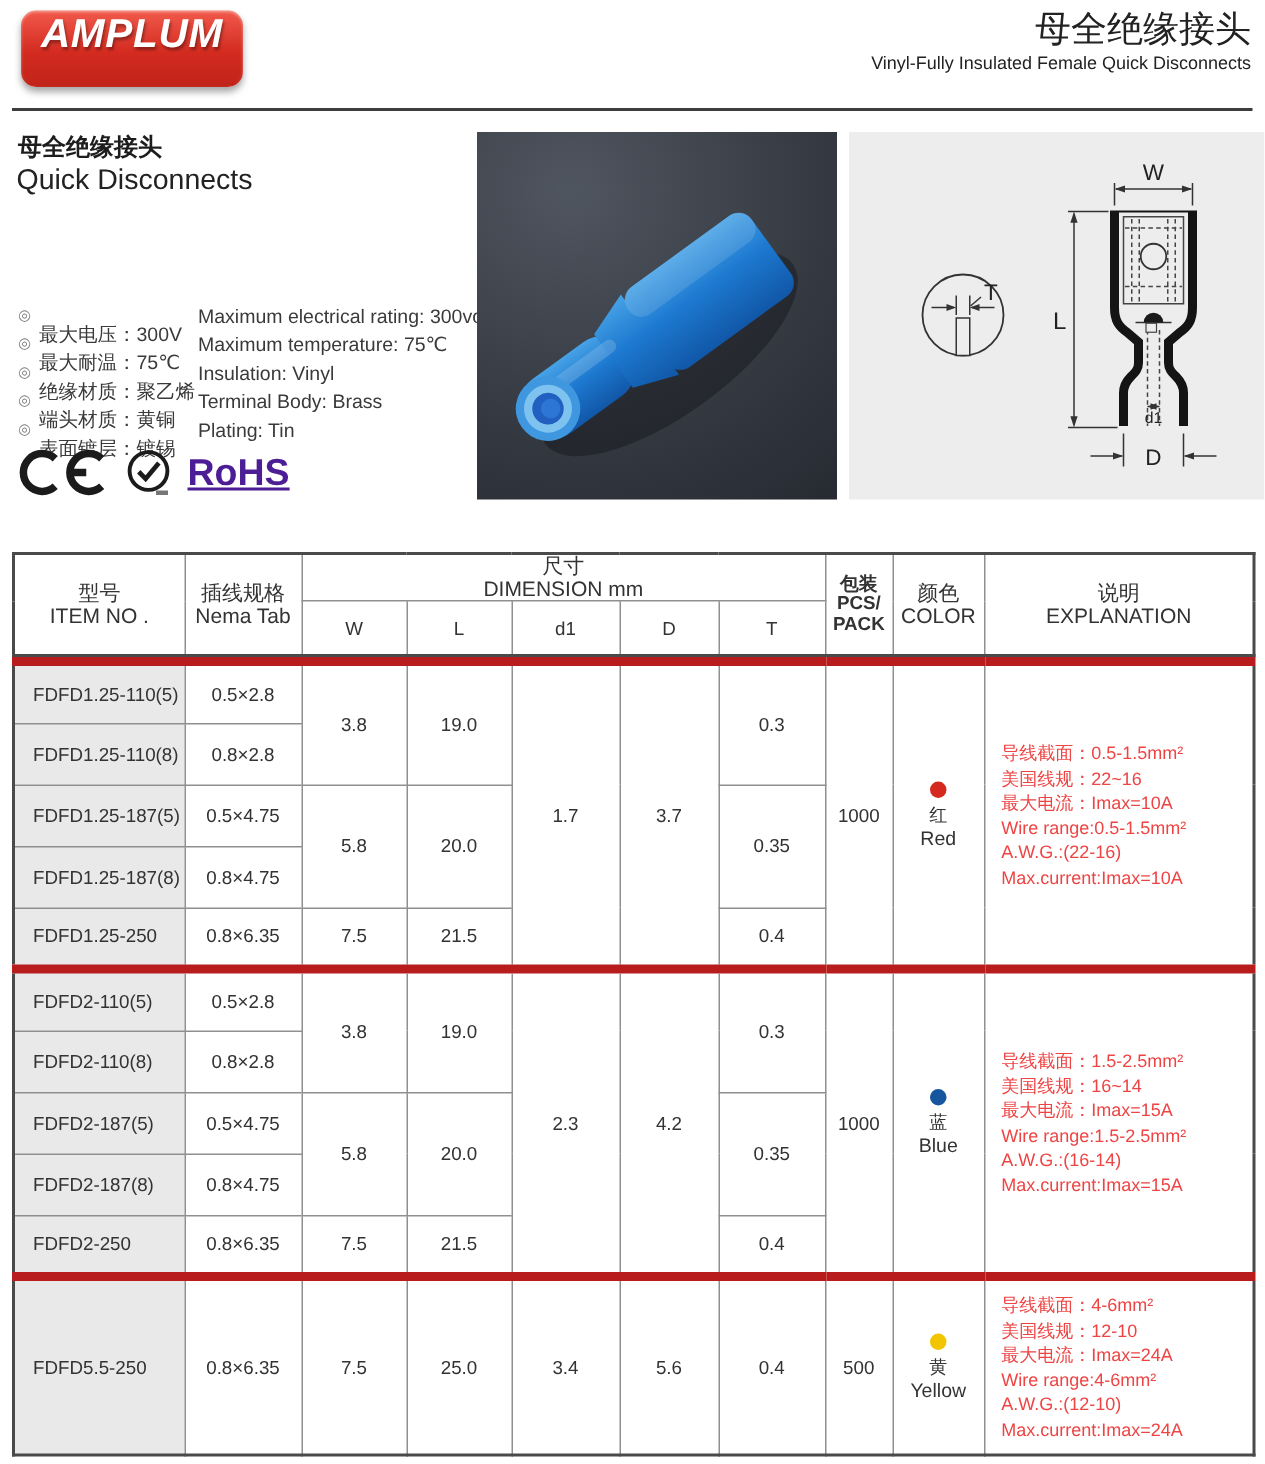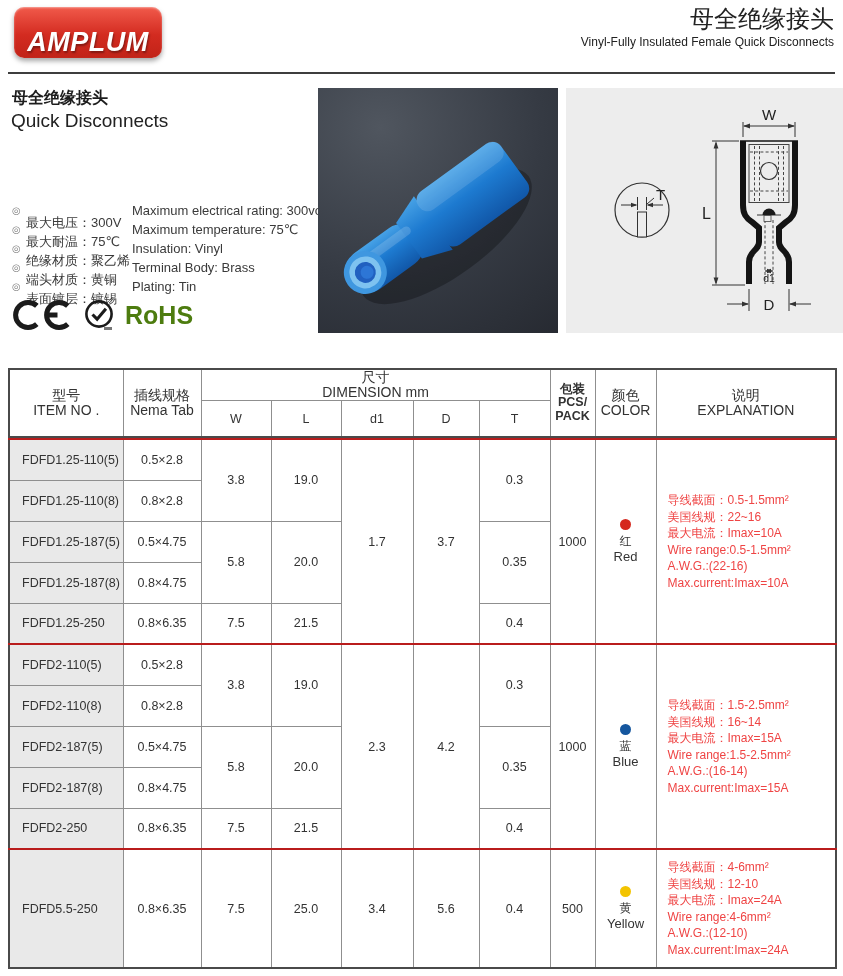--- a/index.html
+++ b/index.html
@@ -4,55 +4,55 @@
 <style>
   html,body{margin:0;padding:0;}
   body{width:843px;height:976px;position:relative;background:#fff;
        font-family:"Liberation Sans","DejaVu Sans",sans-serif;color:#333;overflow:hidden;}
   .abs{position:absolute;}
   
   .logo{left:14px;top:7px;width:148px;height:51px;border-radius:10px;
         background:linear-gradient(180deg,#f15a4b 0%,#d6ently 0%,#d32b20 55%,#c12318 100%);
         background:linear-gradient(180deg,#f15a4b 0%,#d32b20 55%,#c12318 100%);
         box-shadow:0 3px 5px rgba(0,0,0,.35), inset 0 1px 2px rgba(255,255,255,.45);
-        display:flex;align-items:flex-end;justify-content:center;}
+        display:flex;align-items:flex-start;justify-content:center;}
   .logo span{font-style:italic;font-weight:bold;color:#fff;font-size:27px;letter-spacing:.5px;
         text-shadow:1px 2px 2px rgba(0,0,0,.35);}
   .h-zh{top:3px;right:9px;font-size:24px;color:#222;}
   .h-en{top:35px;right:9px;font-size:12px;color:#222;}
   .rule{top:72px;left:8px;width:827px;height:2px;background:#3d3d3d;}
   
   .p-zh{left:12px;top:88px;font-size:16px;font-weight:bold;color:#1d1d1d;}
   .p-en{left:11px;top:109px;font-size:19px;color:#222;line-height:23px;}
   .specs{left:12px;top:201px;font-size:13px;color:#3a3a3a;}
   .spec-row{display:flex;height:19px;align-items:center;}
   .spec-bullet{width:14px;color:#808080;font-size:10px;}
   .spec-zh{width:106px;margin-top:25px;}
   .certs{left:11px;top:298px;display:flex;align-items:center;gap:9px;}
-  .rohs{font-size:25px;font-weight:bold;color:#4d7c0f;}
+  .rohs{font-size:25px;font-weight:bold;color:#4c1d95;text-decoration:underline;}
   
   .photo{left:318px;top:88px;width:240px;height:245px;
          background:radial-gradient(130% 120% at 26% 16%, #50565f 0%, #353a43 52%, #23262d 100%);}
   
   .diagram{left:566px;top:88px;width:277px;height:245px;background:#ededed;}
   .diagram text{fill:#222;}
   
   table.tbl{position:absolute;left:8px;border-collapse:collapse;table-layout:fixed;width:827px;}
   table.tbl td{border:1px solid #8f8f8f;padding:0;vertical-align:middle;text-align:center;
                font-size:12.5px;color:#333;}
   table.tbl{border:2px solid #4a4a4a;}
   .head-tbl{top:368px;}
   .head-tbl .r1 td{height:29px;}
   .head-tbl .r2 td{height:35px;}
   .head-tbl .two div{line-height:15px;font-size:14px;}
   .head-tbl .three div{line-height:13.5px;font-size:12.5px;font-weight:bold;}
   .body-tbl{top:438px;}
   .body-tbl tr{height:41px;}
   .body-tbl tr.tall{height:119px;}
-  .body-tbl tr.grp td{border-top:2px solid #b91c1c;}
+  .body-tbl tr.grp td{border-top:6px solid #b91c1c;}
   td.item{text-align:left !important;padding-left:12px !important;background:#e9e9e9;}
   td.expl{text-align:left !important;padding-left:11px !important;}
   .expl div{font-size:12px;line-height:16.5px;color:#ef4444;}
   .color-cell .dot{display:inline-block;width:11px;height:11px;border-radius:50%;margin-bottom:1px;}
   .color-cell .zh{font-size:12px;line-height:15px;}
   .color-cell .en{font-size:13px;line-height:15px;}
 </style>
 </head>
 <body>
 

